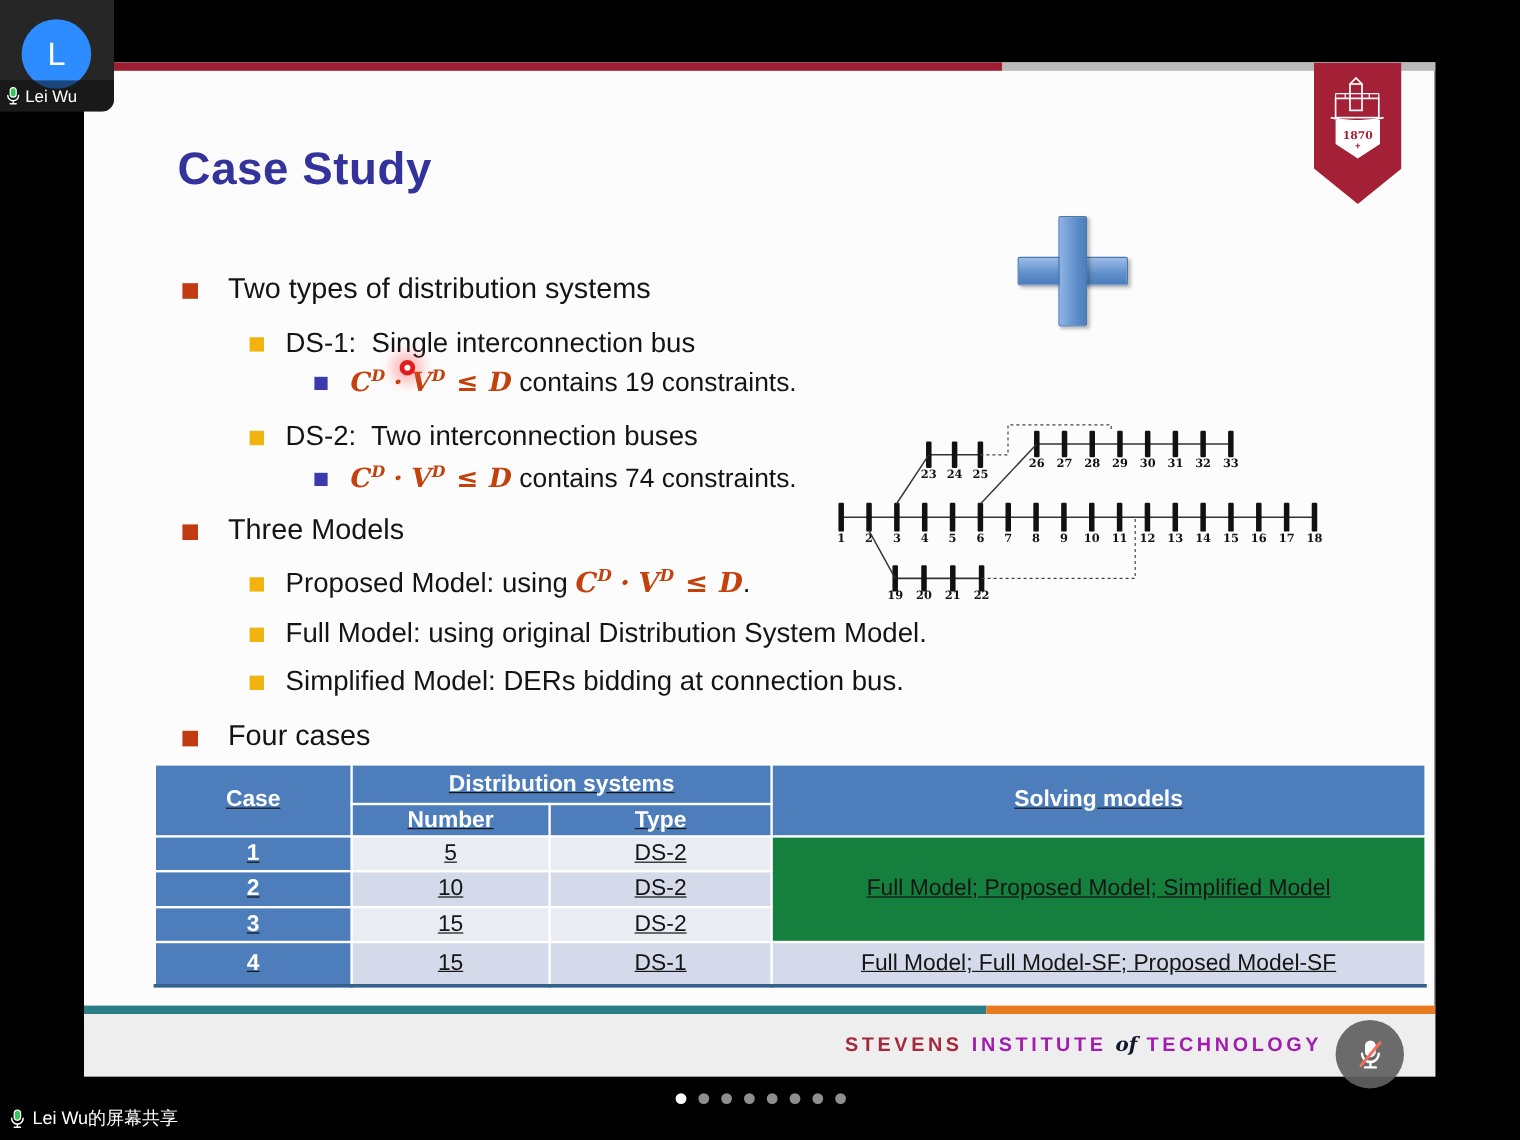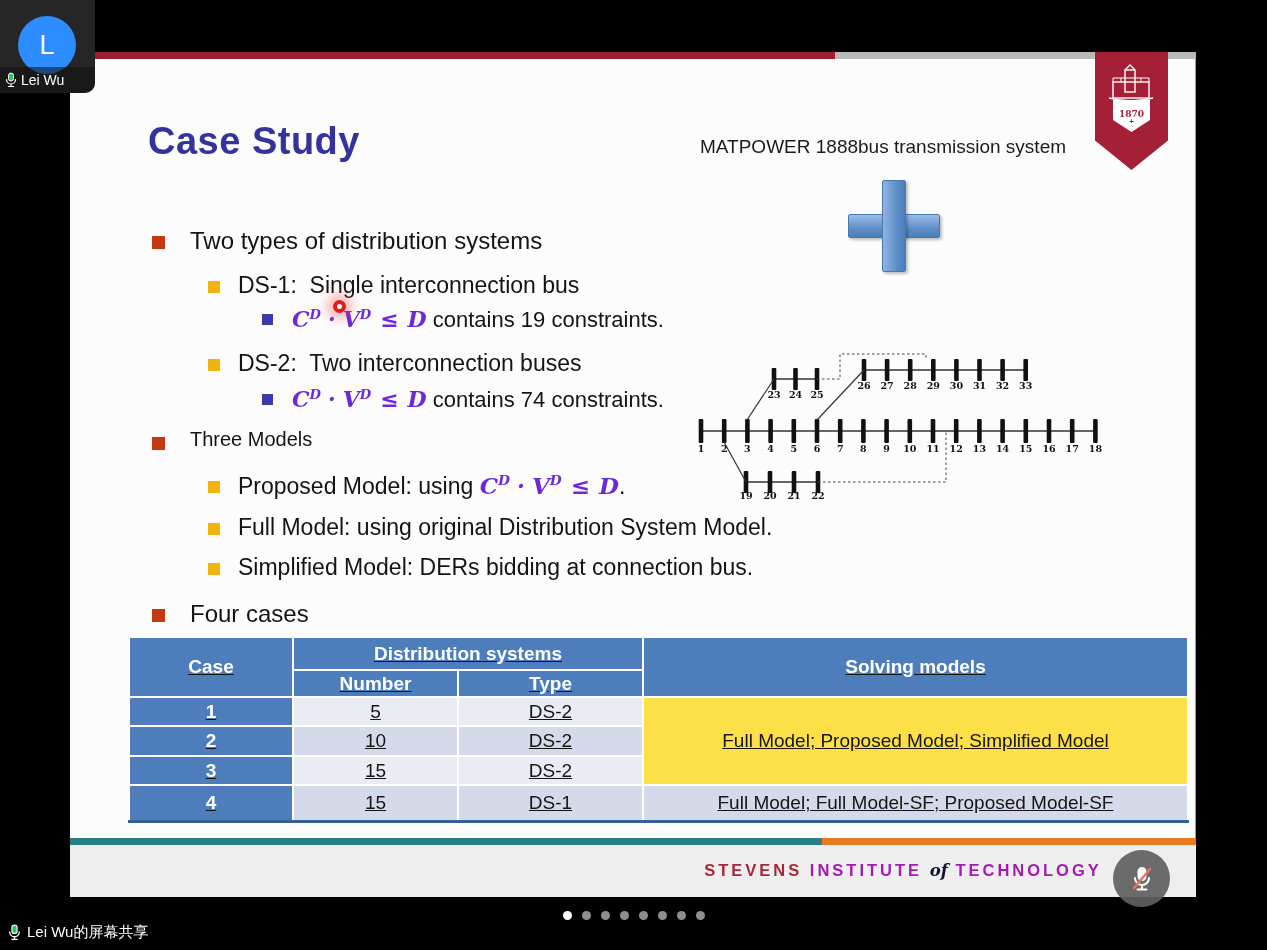--- a/index.html
+++ b/index.html
@@ -35,21 +35,21 @@
             clip-path:polygon(0 0,100% 0,100% 75%,50% 100%,0 75%); }
   .banner svg { position:absolute; left:6px; top:12px; }
   .banner .year { position:absolute; left:0; width:73px; top:57px; text-align:center;
                   color:#a32037; font-size:9px; font-weight:bold; z-index:2;
                   font-family:"DejaVu Serif", serif;}
 
   
   .bullet-line { position:absolute; left:0; width:1050px; white-space:pre; }
   .bullet-sq { position:absolute; display:inline-block; }
   .bl-text { color:#141414; }
-  .formula { font-family:"DejaVu Serif", serif; font-style:italic; font-weight:bold; color:#6d28d9; }
+  .formula { font-family:"DejaVu Serif", serif; font-style:italic; font-weight:bold; color:#c2410c; }
   .formula sup { font-size:.6em; font-weight:bold; }
   .formula .op { margin:0 7px; }
   .formula .rel { margin:0 9px; font-style:normal; }
 
   
   .laser { position:absolute; left:263px; top:248px; width:13px; height:13px; border-radius:50%;
            background:#fff; border:4px solid #e21c1c;
            box-shadow:0 0 10px 7px rgba(255,70,70,.33); }
 
   
@@ -57,21 +57,21 @@
   .busdiag text { font-family:"DejaVu Serif", serif; font-weight:bold; font-size:9.5px; fill:#111; }
 
   
   .cases { position:absolute; left:58px; top:584px; width:1059px; border-collapse:collapse;
            table-layout:fixed; font-size:19px; color:#151515;text-decoration:underline; }
   .cases th, .cases td { border:2px solid #fff; text-align:center; vertical-align:middle; padding:0; }
   .cases th { background:#4d7dbb; color:#fff; font-weight:bold; font-size:19px; }
   .cases td.case-cell { background:#4d7dbb; color:#fff; font-weight:bold; }
   .cases tr.r-light td.dcell { background:#e9ecf3; }
   .cases tr.r-dark  td.dcell { background:#d5daea; }
-  .cases td.solv-merged { background:#fde047; }
+  .cases td.solv-merged { background:#15803d; }
   .cases td.solv-last { background:#d5daea; }
   .cases { border-bottom:3px solid #35618f; }
 
   
   .div-teal   { position:absolute; left:0; top:786px; width:752px; height:7px; background:#2a7f86; }
   .div-orange { position:absolute; left:752px; top:786px; width:374px; height:7px; background:#e87a22; }
   .footer-strip { position:absolute; left:0; top:793px; width:1126px; height:52px; background:#efeeee; }
   .footer-text { position:absolute; left:540px; top:809px; width:586px; text-align:center;
                  font-size:16.5px; font-weight:bold; letter-spacing:3px; white-space:pre; }
   .ft-stevens { color:#a5293d; }
@@ -101,21 +101,20 @@
 <body>
 
 <div class="screen">
 
   <div class="slide">
     <div class="top-line-red"></div>
     <div class="top-line-gray"></div>
 
     <div class="slide-title">Case Study</div>
 
-    <div class="right-label" id="label-transmission">MATPOWER 1888bus transmission system</div>
 
     <div class="plus">
       <div class="h"></div>
         <div class="v"></div>
     </div>
 
     <div class="banner">
       <svg width="60" height="52" viewBox="0 0 60 52">
         <g stroke="#fff" fill="none" stroke-width="1.4">
           <rect x="24" y="6" width="10" height="22"></rect>
@@ -210,21 +209,21 @@
         <polyline points="129,39 152,39 152,14 238,14 238,20" fill="none" stroke="#444" stroke-width="1" stroke-dasharray="2.5,2.5"></polyline>
         <polyline points="130,142 258,142 258,91" fill="none" stroke="#444" stroke-width="1" stroke-dasharray="2.5,2.5"></polyline>
       </svg>
 
     <div id="bullets">
         <div class="bullet-line" style="top: 175px;"><span class="bullet-sq" style="left: 82px; top: 9px; width: 13px; height: 13px; background: rgb(194, 58, 18);"></span><span class="bl-text" style="position: absolute; left: 120px; top: 0px; font-size: 24px;">Two types of distribution systems</span></div>
         <div class="bullet-line" style="top: 220px;"><span class="bullet-sq" style="left: 138px; top: 9px; width: 12px; height: 12px; background: rgb(240, 179, 16);"></span><span class="bl-text" style="position: absolute; left: 168px; top: 0px; font-size: 23px;">DS-1:  Single interconnection bus</span></div>
         <div class="bullet-line" style="top: 254px;"><span class="bullet-sq" style="left: 192px; top: 8px; width: 11px; height: 11px; background: rgb(58, 58, 173);"></span><span class="bl-text" style="position: absolute; left: 222px; top: 0px; font-size: 22px;"><span class="formula" style="font-size: 22px;"><span>C</span><sup>D</sup><span class="op">·</span><span>V</span><sup>D</sup><span class="rel">≤</span><span>D</span></span><span> contains 19 constraints.</span></span></div>
         <div class="bullet-line" style="top: 298px;"><span class="bullet-sq" style="left: 138px; top: 9px; width: 12px; height: 12px; background: rgb(240, 179, 16);"></span><span class="bl-text" style="position: absolute; left: 168px; top: 0px; font-size: 23px;">DS-2:  Two interconnection buses</span></div>
         <div class="bullet-line" style="top: 334px;"><span class="bullet-sq" style="left: 192px; top: 8px; width: 11px; height: 11px; background: rgb(58, 58, 173);"></span><span class="bl-text" style="position: absolute; left: 222px; top: 0px; font-size: 22px;"><span class="formula" style="font-size: 22px;"><span>C</span><sup>D</sup><span class="op">·</span><span>V</span><sup>D</sup><span class="rel">≤</span><span>D</span></span><span> contains 74 constraints.</span></span></div>
-        <div class="bullet-line" style="top: 376px;"><span class="bullet-sq" style="left: 82px; top: 9px; width: 13px; height: 13px; background: rgb(194, 58, 18);"></span><span class="bl-text" style="position: absolute; left: 120px; top: 0px; font-size: 20px;">Three Models</span></div>
+        <div class="bullet-line" style="top: 376px;"><span class="bullet-sq" style="left: 82px; top: 9px; width: 13px; height: 13px; background: rgb(194, 58, 18);"></span><span class="bl-text" style="position: absolute; left: 120px; top: 0px; font-size: 24px;">Three Models</span></div>
         <div class="bullet-line" style="top: 420px;"><span class="bullet-sq" style="left: 138px; top: 9px; width: 12px; height: 12px; background: rgb(240, 179, 16);"></span><span class="bl-text" style="position: absolute; left: 168px; top: 0px; font-size: 23px;"><span>Proposed Model: using </span><span class="formula" style="font-size: 23px;"><span>C</span><sup>D</sup><span class="op">·</span><span>V</span><sup>D</sup><span class="rel">≤</span><span>D</span></span><span>.</span></span></div>
         <div class="bullet-line" style="top: 462px;"><span class="bullet-sq" style="left: 138px; top: 9px; width: 12px; height: 12px; background: rgb(240, 179, 16);"></span><span class="bl-text" style="position: absolute; left: 168px; top: 0px; font-size: 23px;">Full Model: using original Distribution System Model.</span></div>
         <div class="bullet-line" style="top: 502px;"><span class="bullet-sq" style="left: 138px; top: 9px; width: 12px; height: 12px; background: rgb(240, 179, 16);"></span><span class="bl-text" style="position: absolute; left: 168px; top: 0px; font-size: 23px;">Simplified Model: DERs bidding at connection bus.</span></div>
         <div class="bullet-line" style="top: 548px;"><span class="bullet-sq" style="left: 82px; top: 9px; width: 13px; height: 13px; background: rgb(194, 58, 18);"></span><span class="bl-text" style="position: absolute; left: 120px; top: 0px; font-size: 24px;">Four cases</span></div>
       </div>
 
     <div class="laser"></div>
 
     <table class="cases">
       <colgroup>

